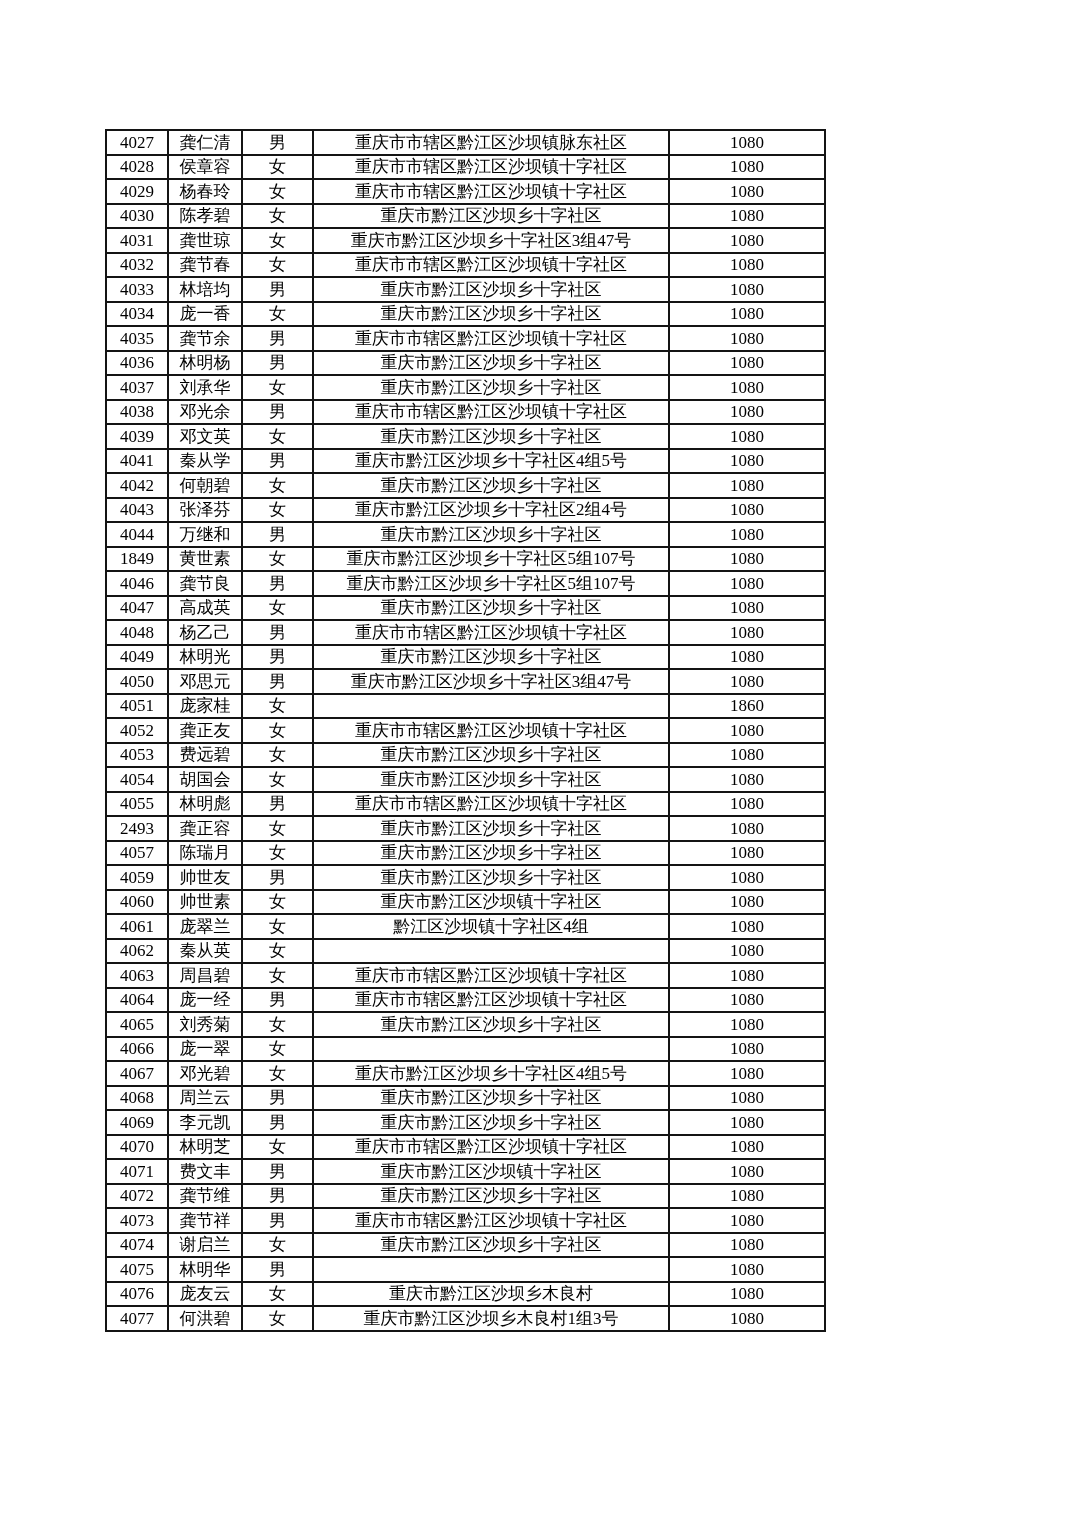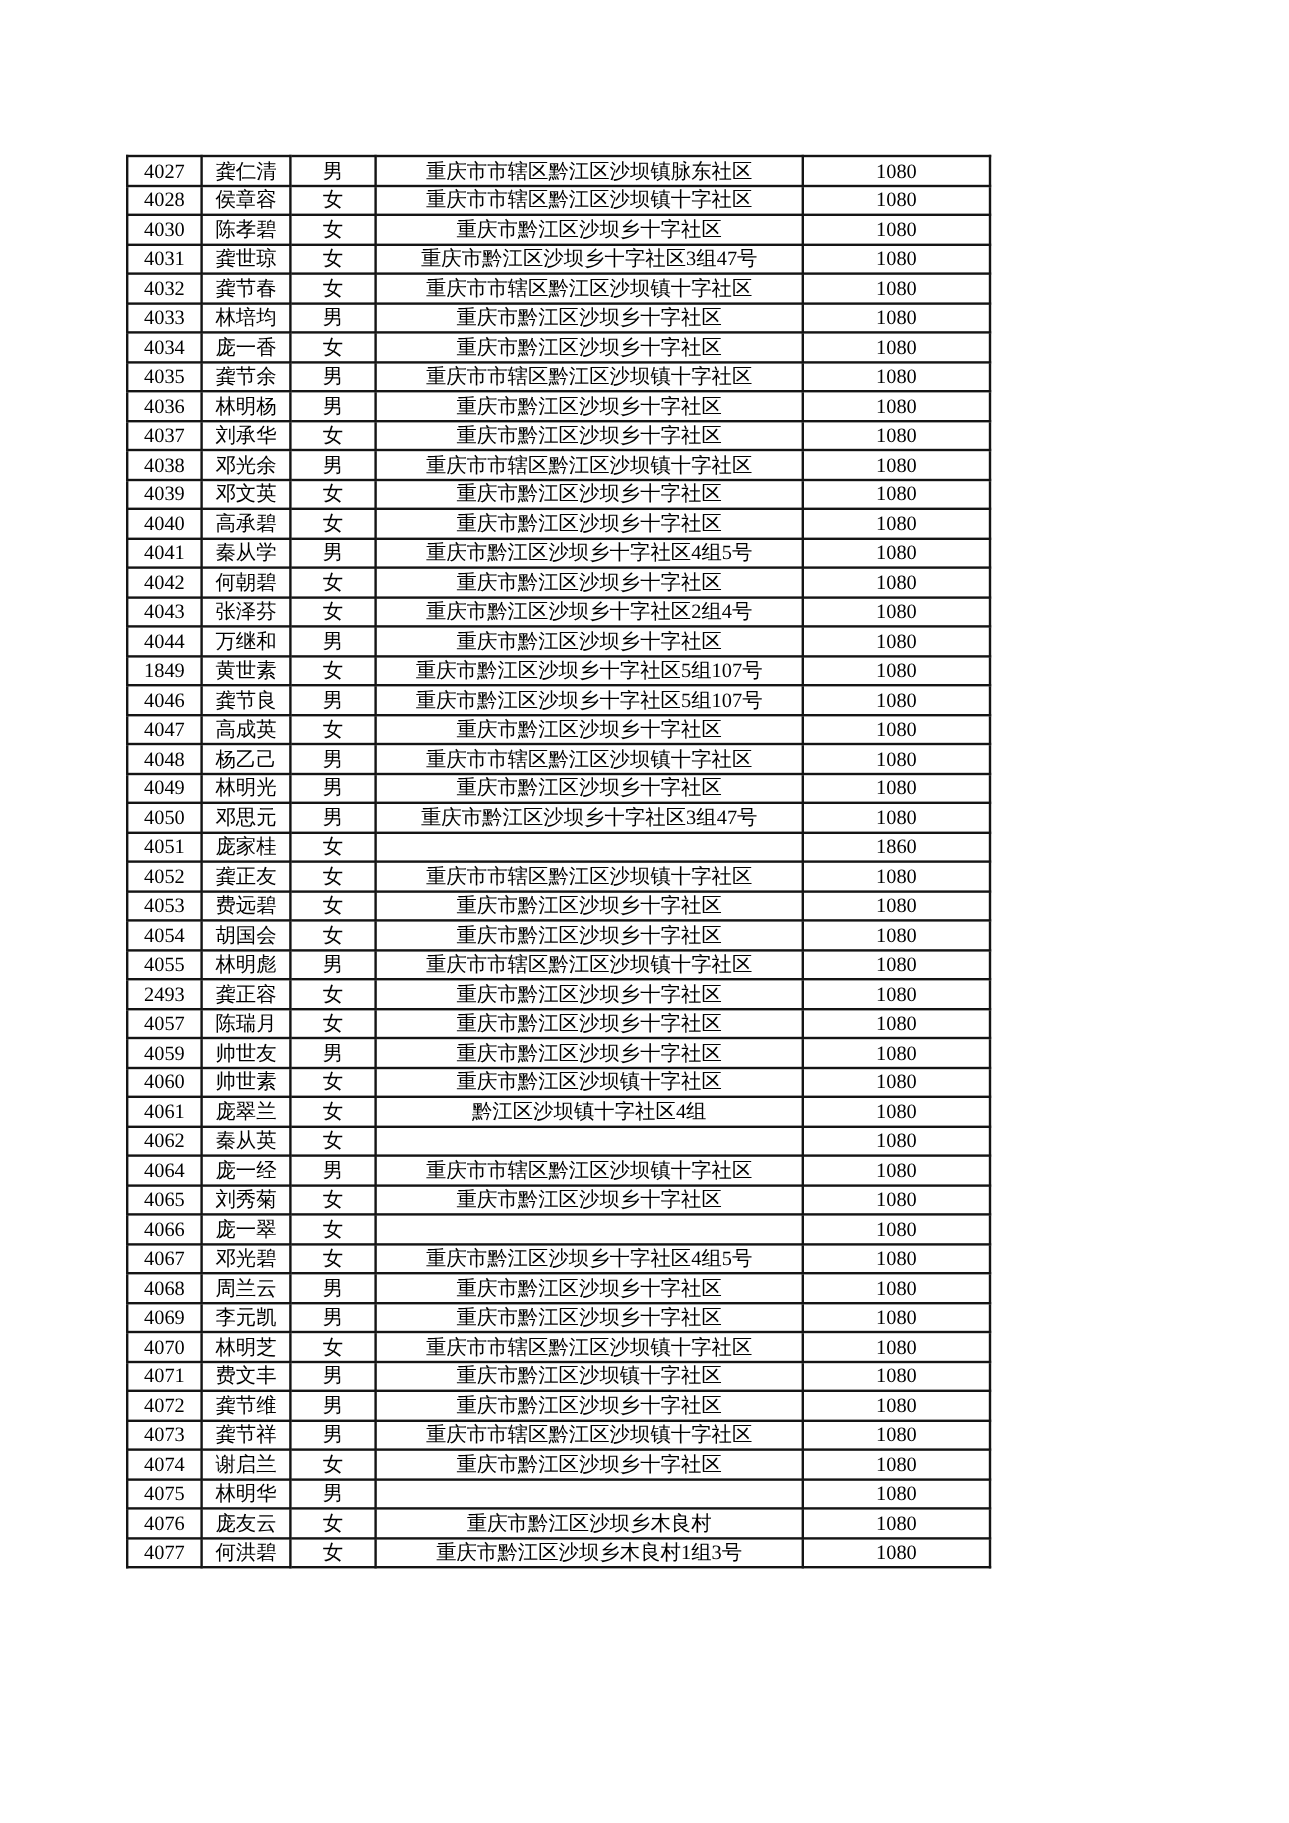--- a/index.html
+++ b/index.html
@@ -62,20 +62,27 @@
           <td>1080</td>
         </tr>
         <tr>
           <td>4028</td>
           <td>侯章容</td>
           <td>女</td>
           <td>重庆市市辖区黔江区沙坝镇十字社区</td>
           <td>1080</td>
         </tr>
         <tr>
+          <td>4029</td>
+          <td>杨春玲</td>
+          <td>女</td>
+          <td>重庆市市辖区黔江区沙坝镇十字社区</td>
+          <td>1080</td>
+        </tr>
+        <tr>
           <td>4030</td>
           <td>陈孝碧</td>
           <td>女</td>
           <td>重庆市黔江区沙坝乡十字社区</td>
           <td>1080</td>
         </tr>
         <tr>
           <td>4031</td>
           <td>龚世琼</td>
           <td>女</td>
@@ -132,27 +139,20 @@
           <td>1080</td>
         </tr>
         <tr>
           <td>4039</td>
           <td>邓文英</td>
           <td>女</td>
           <td>重庆市黔江区沙坝乡十字社区</td>
           <td>1080</td>
         </tr>
         <tr>
-          <td>4040</td>
-          <td>高承碧</td>
-          <td>女</td>
-          <td>重庆市黔江区沙坝乡十字社区</td>
-          <td>1080</td>
-        </tr>
-        <tr>
           <td>4041</td>
           <td>秦从学</td>
           <td>男</td>
           <td>重庆市黔江区沙坝乡十字社区4组5号</td>
           <td>1080</td>
         </tr>
         <tr>
           <td>4042</td>
           <td>何朝碧</td>
           <td>女</td>
@@ -283,20 +283,27 @@
           <td>庞翠兰</td>
           <td>女</td>
           <td>黔江区沙坝镇十字社区4组</td>
           <td>1080</td>
         </tr>
         <tr>
           <td>4062</td>
           <td>秦从英</td>
           <td>女</td>
           <td></td>
+          <td>1080</td>
+        </tr>
+        <tr>
+          <td>4063</td>
+          <td>周昌碧</td>
+          <td>女</td>
+          <td>重庆市市辖区黔江区沙坝镇十字社区</td>
           <td>1080</td>
         </tr>
         <tr>
           <td>4064</td>
           <td>庞一经</td>
           <td>男</td>
           <td>重庆市市辖区黔江区沙坝镇十字社区</td>
           <td>1080</td>
         </tr>
         <tr>

